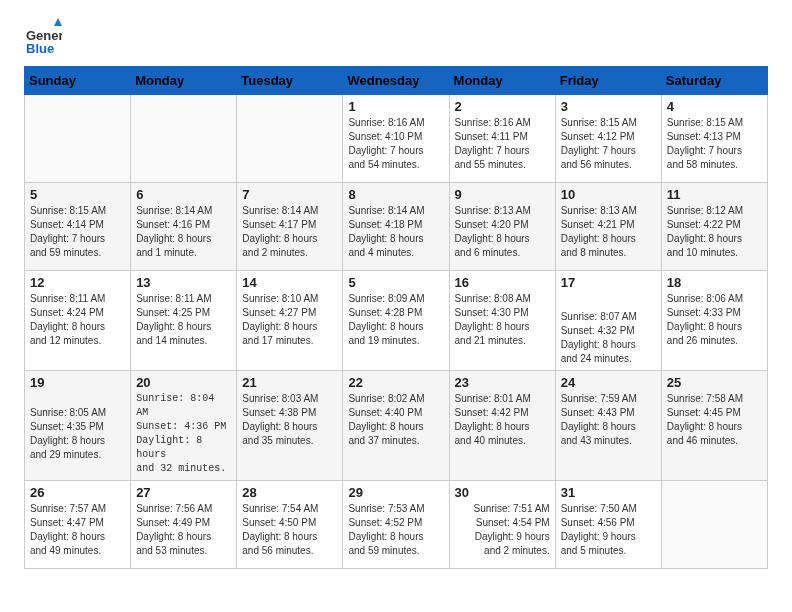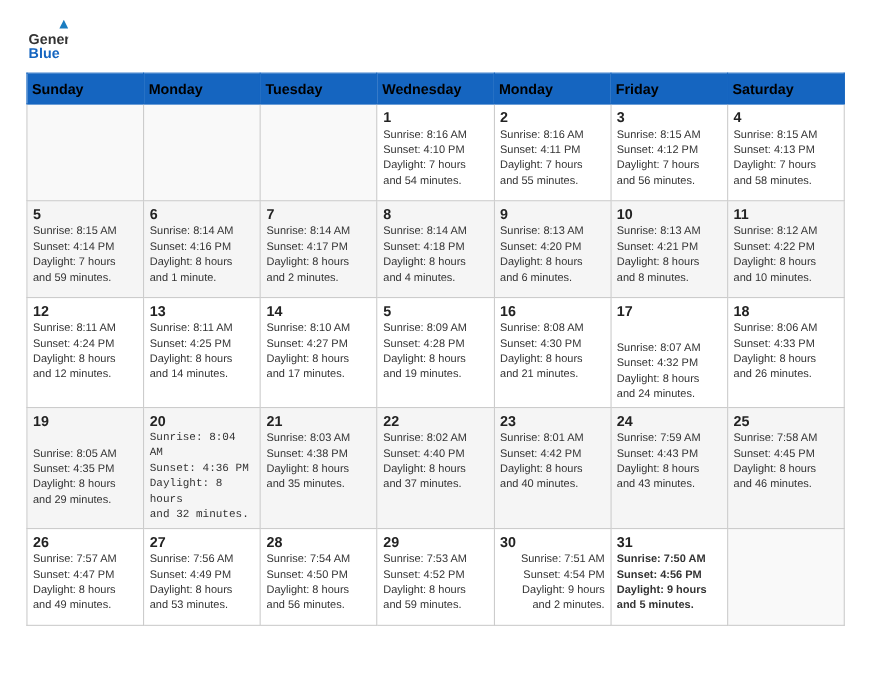--- a/index.html
+++ b/index.html
@@ -332,21 +332,21 @@
           </td>
           <td>
             <span class="day-num">30</span>
             <div class="day-info" style="white-space: pre-line; text-align: right;">Sunrise: 7:51 AM
 Sunset: 4:54 PM
 Daylight: 9 hours
 and 2 minutes.</div>
           </td>
           <td>
             <span class="day-num">31</span>
-            <div class="day-info" style="white-space: pre-line; font-weight: bold;">Sunrise: 7:50 AM
+            <div class="day-info" style="white-space: pre-line;">Sunrise: 7:50 AM
 Sunset: 4:56 PM
 Daylight: 9 hours
 and 5 minutes.</div>
           </td>
           <td class="empty-cell"></td>
         </tr>
       </tbody>
   </table>
 </div>
 

